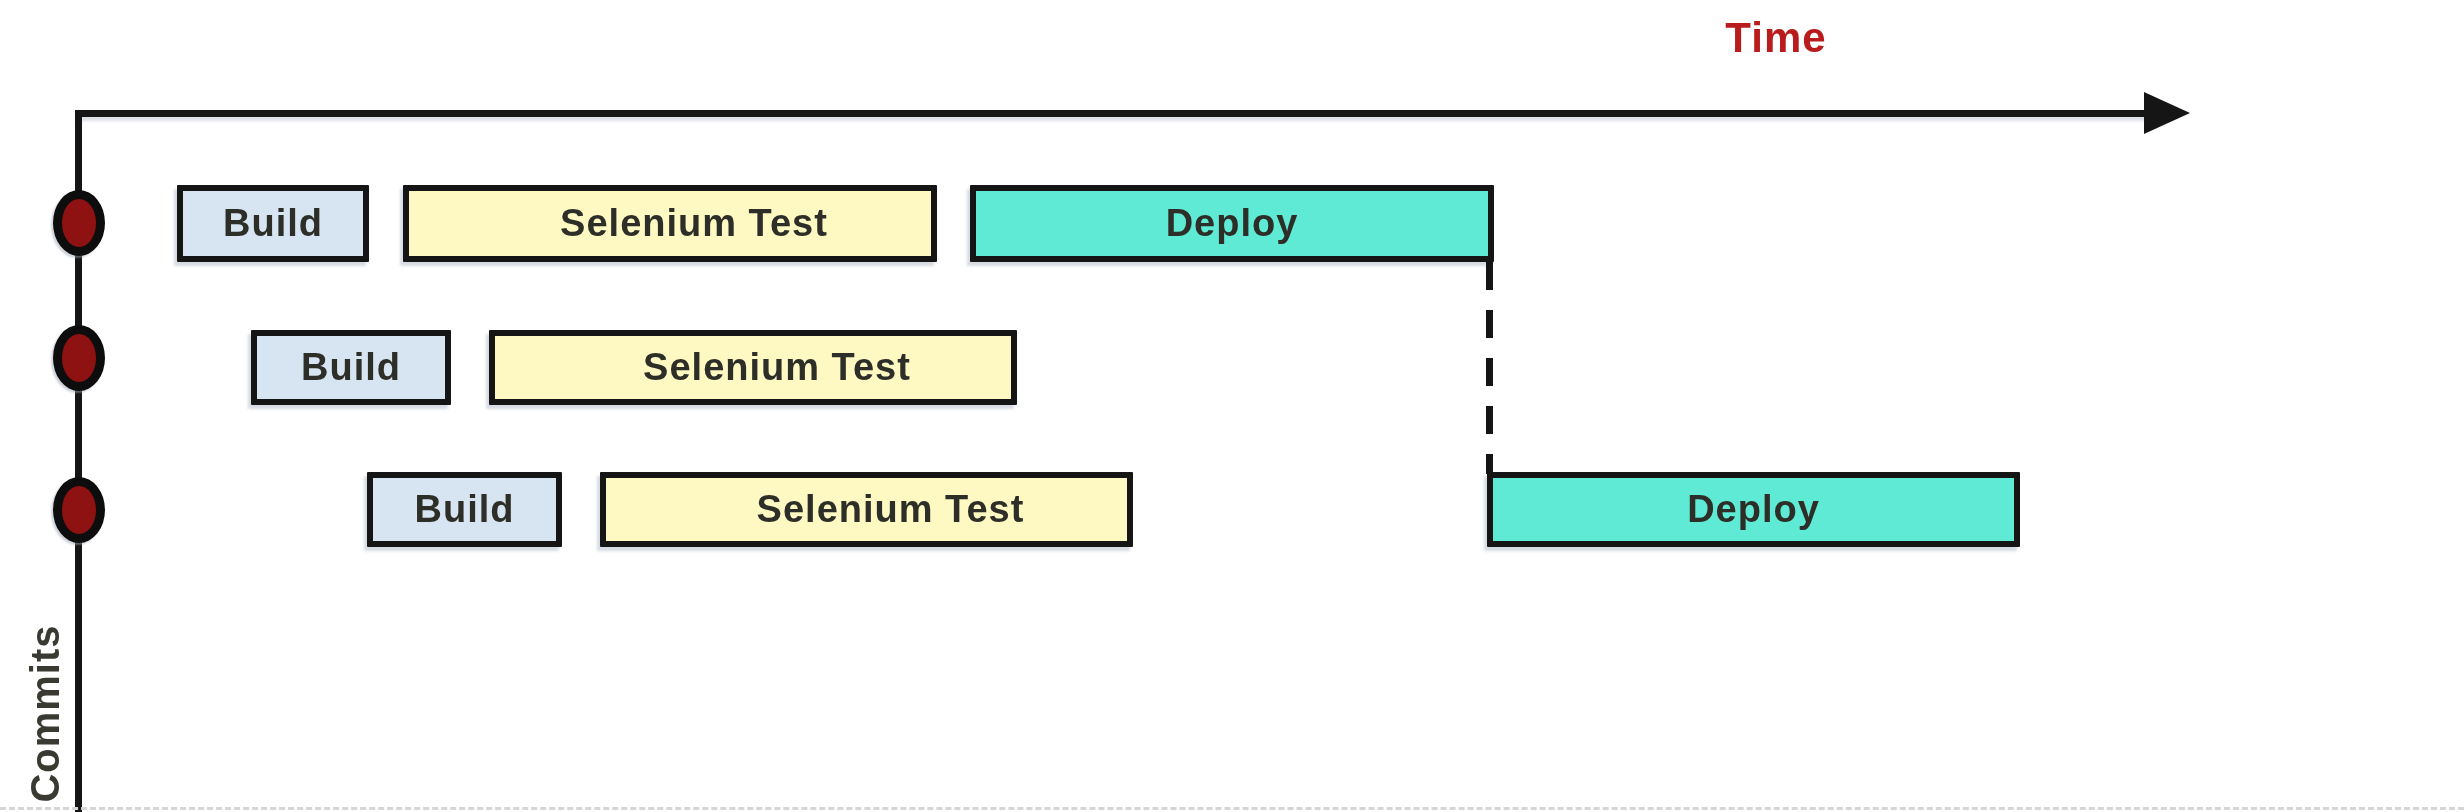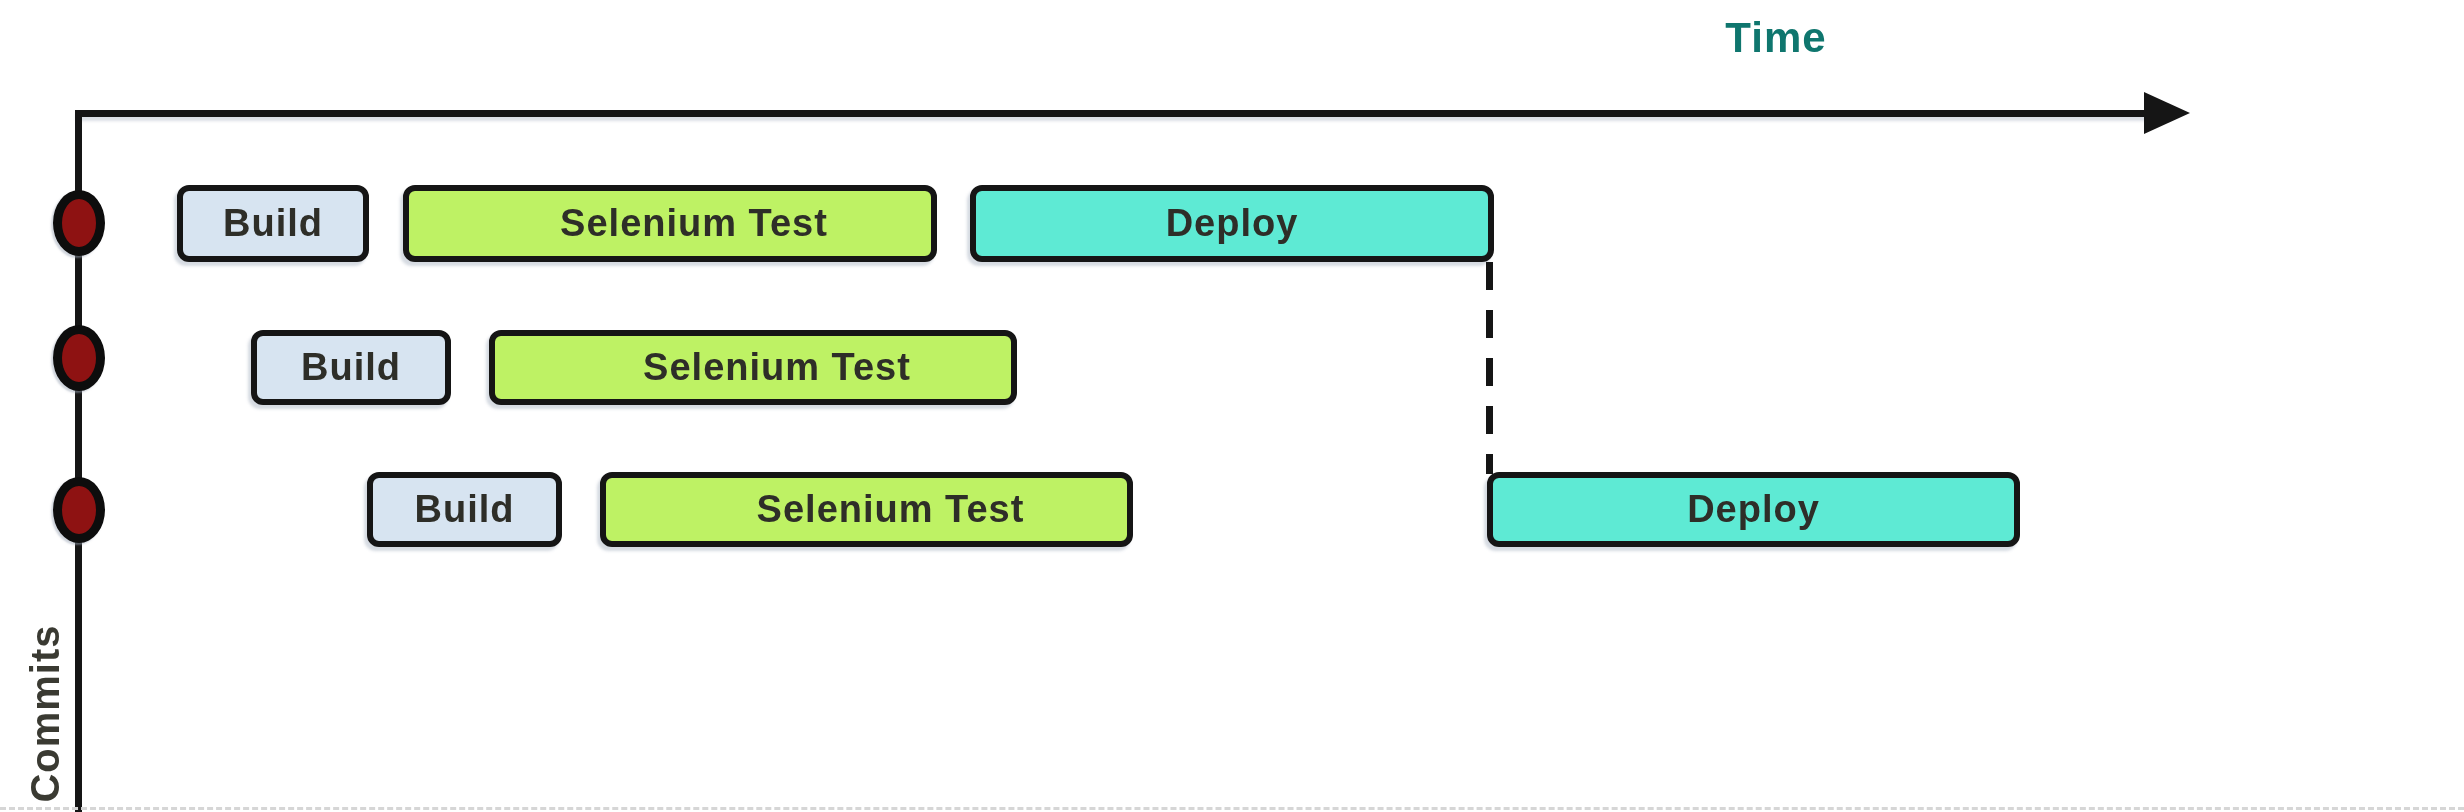--- a/index.html
+++ b/index.html
@@ -40,21 +40,21 @@
     width: 7px; height: 702px;
     background: #151515;
   }
   .x-axis-label {
     position: absolute;
     left: 1666px; top: 14px;
     width: 220px;
     text-align: center;
     font-size: 42px;
     font-weight: 700;
-    color: #0f766e;
+    color: #b91c1c;
     letter-spacing: 1px;
   }
   .y-axis-label {
     position: absolute;
     left: -66px; top: 691px;
     width: 222px;
     text-align: center;
     font-size: 40px;
     font-weight: 700;
     color: #3a3a32;
@@ -75,32 +75,32 @@
   }
   .dot-1 { top: 190px; }
   .dot-2 { top: 325px; }
   .dot-3 { top: 477px; }
 
   
   .task {
     position: absolute;
     box-sizing: border-box;
     border: 6px solid #151515;
-    border-radius: 12px;
+    border-radius: 1px;
     display: flex;
     align-items: center;
     justify-content: center;
     font-size: 38px;
     font-weight: 700;
     color: #2e2e28;
     letter-spacing: 1px;
     box-shadow: -3px 4px 3px rgba(165,175,190,0.45);
   }
   .task.build  { background: #d7e4f1; }
-  .task.test   { background: #bef264; padding-left: 48px; }
+  .task.test   { background: #fef9c3; padding-left: 48px; }
   .task.deploy { background: #5eead4; }
 
   .r1 { top: 185px; height: 77px; }
   .r2 { top: 330px; height: 75px; }
   .r3 { top: 472px; height: 75px; }
 
   .r1-build  { left: 177px;  width: 192px; }
   .r1-test   { left: 403px;  width: 534px; }
   .r1-deploy { left: 970px;  width: 524px; }
 

